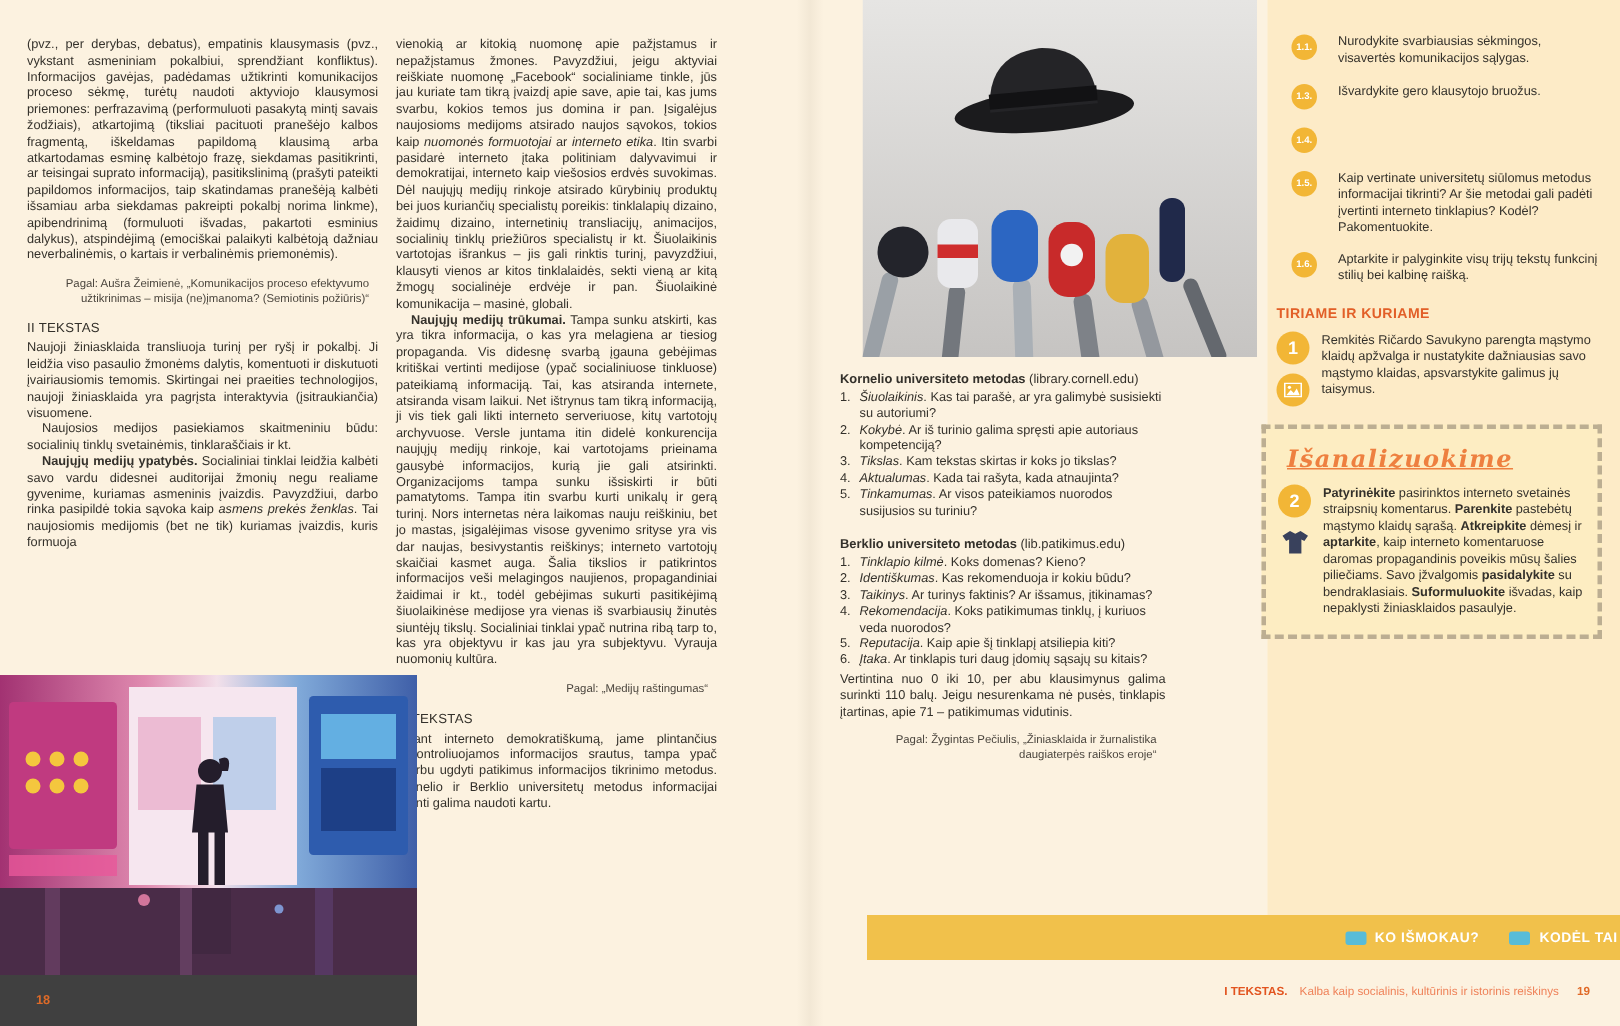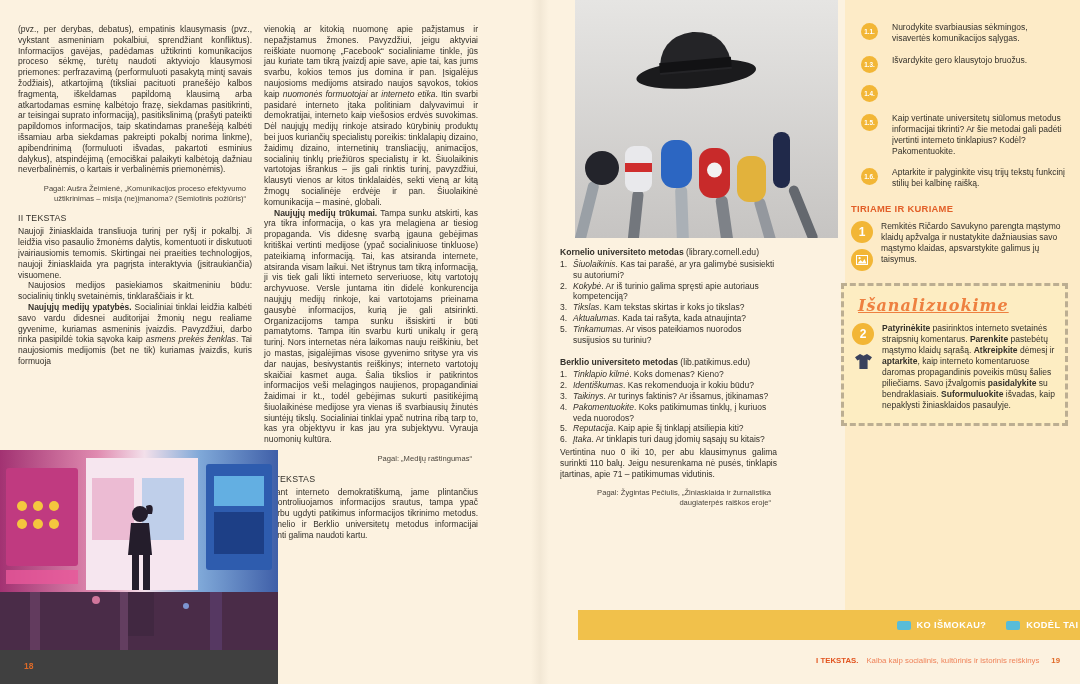--- a/index.html
+++ b/index.html
@@ -238,21 +238,21 @@
         <div class="mitem"><span class="num">3.</span><span class="term">Tikslas</span><span>. Kam tekstas skirtas ir koks jo tikslas?</span></div>
         <div class="mitem"><span class="num">4.</span><span class="term">Aktualumas</span><span>. Kada tai rašyta, kada atnaujinta?</span></div>
         <div class="mitem"><span class="num">5.</span><span class="term">Tinkamumas</span><span>. Ar visos pateikiamos nuorodos susijusios su turiniu?</span></div>
       </div>
 
       <p class="mtitle"><b>Berklio universiteto metodas</b><span> (lib.patikimus.edu)</span></p>
       <div class="mlist" style="margin-bottom:2px;">
         <div class="mitem"><span class="num">1.</span><span class="term">Tinklapio kilmė</span><span>. Koks domenas? Kieno?</span></div>
         <div class="mitem"><span class="num">2.</span><span class="term">Identiškumas</span><span>. Kas rekomenduoja ir kokiu būdu?</span></div>
         <div class="mitem"><span class="num">3.</span><span class="term">Taikinys</span><span>. Ar turinys faktinis? Ar išsamus, įtikinamas?</span></div>
-        <div class="mitem"><span class="num">4.</span><span class="term">Pakomentuokite</span><span>. Koks patikimumas tinklų, į kuriuos veda nuorodos?</span></div>
+        <div class="mitem"><span class="num">4.</span><span class="term">Rekomendacija</span><span>. Koks patikimumas tinklų, į kuriuos veda nuorodos?</span></div>
         <div class="mitem"><span class="num">5.</span><span class="term">Reputacija</span><span>. Kaip apie šį tinklapį atsiliepia kiti?</span></div>
         <div class="mitem"><span class="num">6.</span><span class="term">Įtaka</span><span>. Ar tinklapis turi daug įdomių sąsajų su kitais?</span></div>
       </div>
       <p class="note">Vertintina nuo 0 iki 10, per abu klausimynus galima surinkti 110 balų. Jeigu nesurenkama nė pusės, tinklapis įtartinas, apie 71 – patikimumas vidutinis.</p>
       <p class="source">Pagal: Žygintas Pečiulis, „Žiniasklaida ir žurnalistika daugiaterpės raiškos eroje“</p>
     </div>
 
     <div class="bottom-bar">
       <span class="bar-item">
         <span class="tag"></span>

